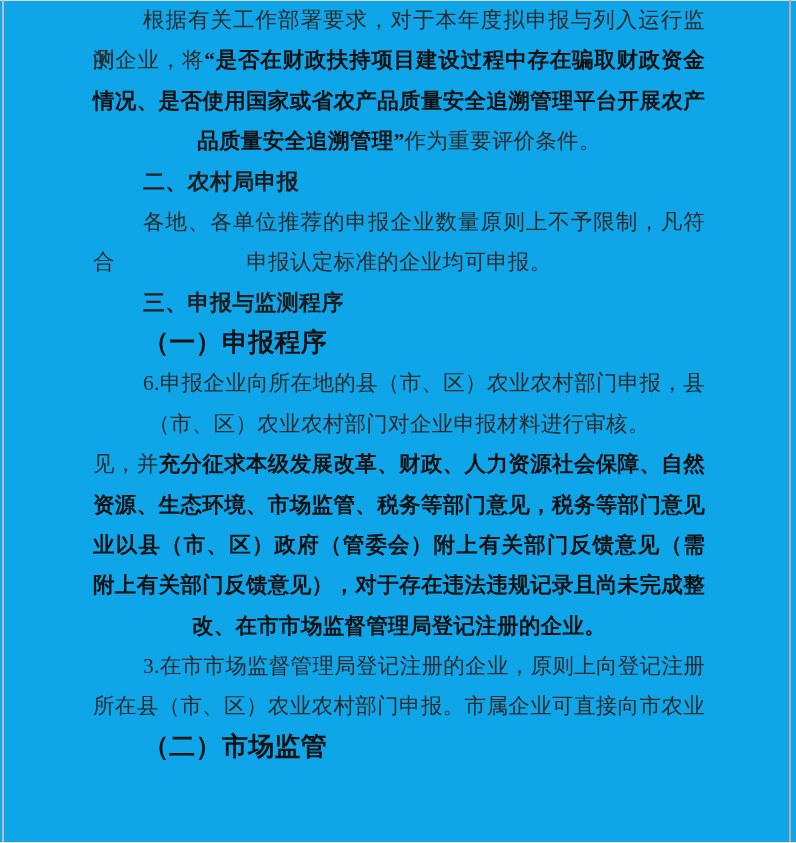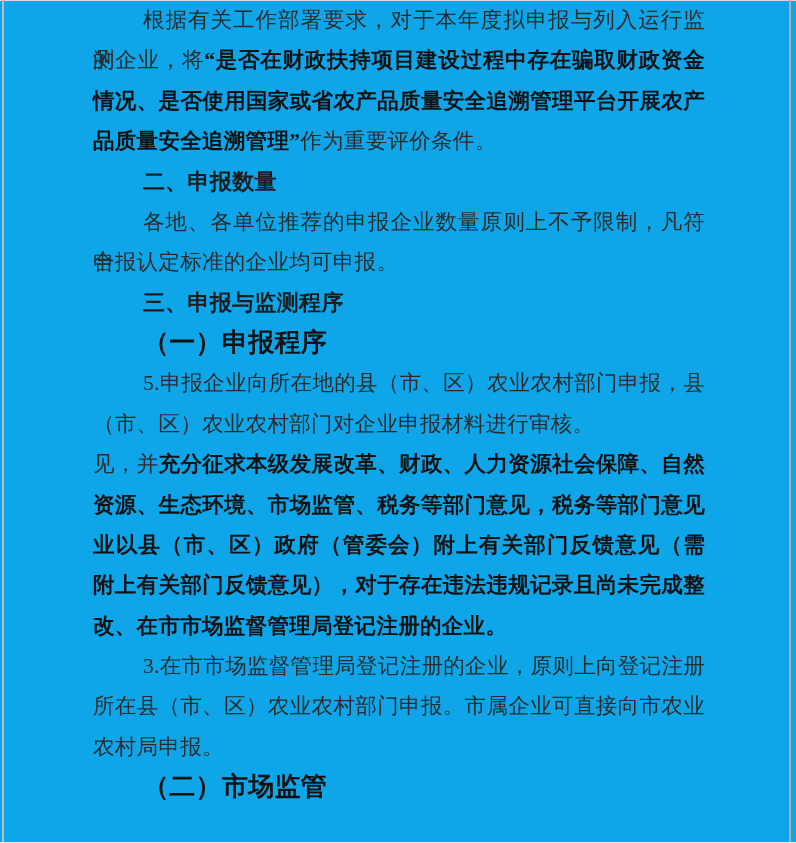--- a/index.html
+++ b/index.html
@@ -54,21 +54,21 @@
     color: #2b2b2b;
     white-space: nowrap;
     letter-spacing: 0.3px;
   }
   .line.full {
     white-space: normal;
     text-align: justify;
     text-align-last: justify;
   }
   .line.end {
-    text-align: left;
+    text-align: center;
   }
   .line.ind {
     text-indent: 50px;
   }
   .b {
     font-weight: 700;
     color: #121212;
     margin-top: 44px;
   }
   .h-sans {
@@ -95,47 +95,46 @@
   <div class="content">
 
     <div class="line ind full"><span>根据有关工作部署要求，对于本年度拟申报与列入运行监测</span></div>
 
     <div class="line full"><span>的企业，将</span><span class="b">“是否在财政扶持项目建设过程中存在骗取财政资金</span></div>
 
     <div class="line full"><span class="b">情况、是否使用国家或省农产品质量安全追溯管理平台开展农产</span></div>
 
     <div class="line end"><span class="b">品质量安全追溯管理”</span><span>作为重要评价条件。</span></div>
 
-    <div class="line ind h-sans"><span>二、申报数量</span></div>
+    <div class="line ind h-sans"><span>二、农村局申报</span></div>
 
     <div class="line ind full"><span>各地、各单位推荐的申报企业数量原则上不予限制，凡符合</span></div>
 
     <div class="line end"><span>申报认定标准的企业均可申报。</span></div>
 
     <div class="line ind h-sans"><span>三、申报与监测程序</span></div>
 
     <div class="line ind h-serif"><span>（一）申报程序</span></div>
 
-    <div class="line ind full"><span>5.申报企业向所在地的县（市、区）农业农村部门申报，县</span></div>
+    <div class="line ind full"><span>6.申报企业向所在地的县（市、区）农业农村部门申报，县</span></div>
 
     <div class="line end"><span>（市、区）农业农村部门对企业申报材料进行审核。</span></div>
 
 
     <div class="line full"><span>见，并</span><span class="b">充分征求本级发展改革、财政、人力资源社会保障、自然</span></div>
 
     <div class="line full"><span class="b">资源、生态环境、市场监管、税务等部门意见，税务等部门意见</span></div>
 
     <div class="line full"><span class="b">业以县（市、区）政府（管委会）附上有关部门反馈意见（需</span></div>
 
     <div class="line full"><span class="b">附上有关部门反馈意见），对于存在违法违规记录且尚未完成整</span></div>
 
     <div class="line end"><span class="b">改、在市市场监督管理局登记注册的企业。</span></div>
 
     <div class="line ind full"><span>3.在市市场监督管理局登记注册的企业，原则上向登记注册</span></div>
 
     <div class="line full"><span>所在县（市、区）农业农村部门申报。市属企业可直接向市农业</span></div>
 
-    <div class="line end"><span>农村局申报。</span></div>
 
     <div class="line ind h-serif"><span>（二）市场监管</span></div>
 
   </div>
 </div>
 
 </body></html>

